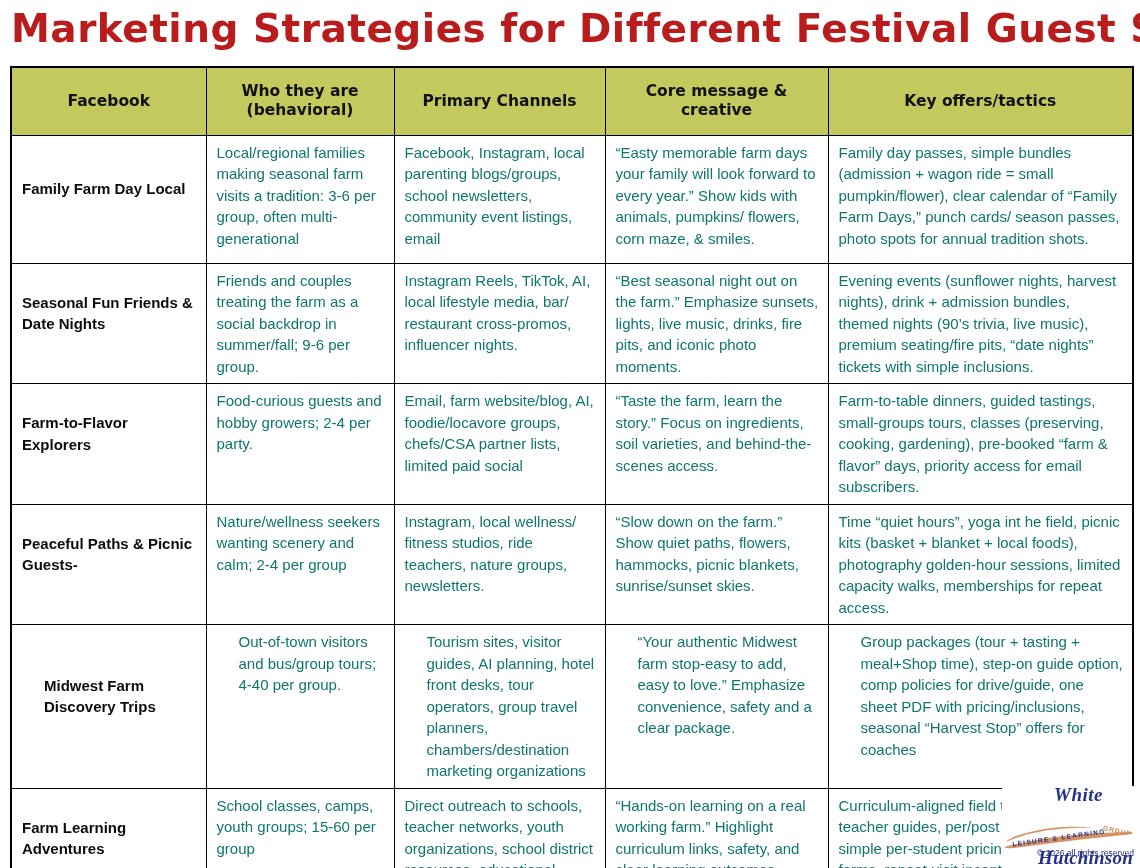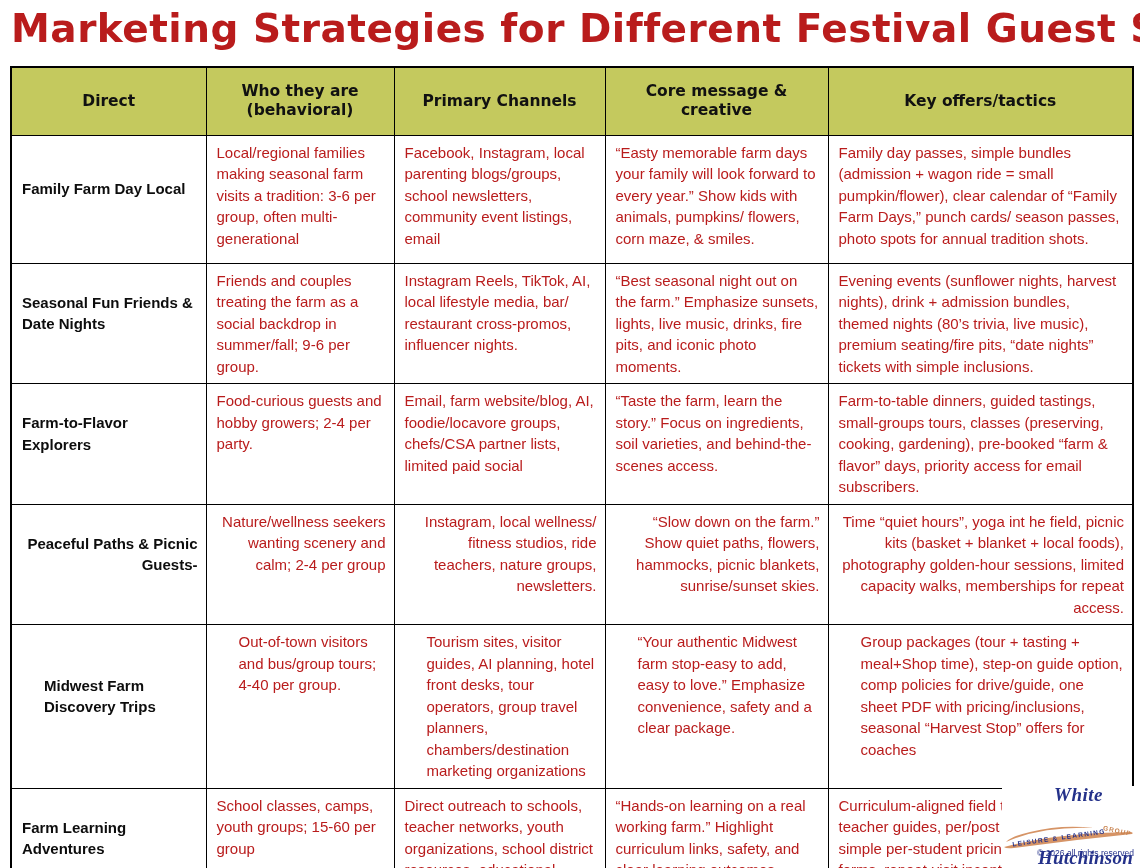--- a/index.html
+++ b/index.html
@@ -42,32 +42,32 @@
     text-align: center;
     font-family: "DejaVu Sans", sans-serif;
     font-size: 15.5px; font-weight: 700; color: #111;
     line-height: 1.25;
     padding: 4px 10px;
   }
   td {
     padding: 6px 8px 6px 10px;
     font-size: 15px;
     line-height: 21.5px;
-    color: #b91c1c;
+    color: #0f766e;
   }
   td.seg {
     vertical-align: middle;
     font-weight: 700;
     color: #0d0d0d;
     padding-bottom: 26px;
   }
   tr.r1 td { height: 128px; }
   tr.r2 td { height: 108px; }
   tr.r3 td { height: 109px; }
-  tr.r4 td { height: 108px; text-align: right; }
+  tr.r4 td { height: 108px; }
   tr.r5 td { height: 123px; padding-left: 32px; }
   tr.r6 td { height: 112px; }
 
   
   .logo {
     position: absolute; right: 2px; bottom: 0;
     width: 136px; height: 82px;
     background: #ffffff;
   }
   .logo .name {
@@ -105,41 +105,41 @@
   <table class="segments">
     <colgroup>
       <col class="c1">
         <col class="c2">
         <col class="c3">
         <col class="c4">
         <col class="c5">
     </colgroup>
     <thead>
       <tr>
-        <th>Direct</th>
+        <th>Facebook</th>
         <th>Who they are (behavioral)</th>
         <th>Primary Channels</th>
         <th>Core message &amp; creative</th>
         <th>Key offers/tactics</th>
       </tr>
     </thead>
     <tbody>
       <tr class="r1">
         <td class="seg">Family Farm Day Local</td>
         <td>Local/regional families making seasonal farm visits a tradition: 3-6 per group, often multi-generational</td>
         <td>Facebook, Instagram, local parenting blogs/groups, school newsletters, community event listings, email</td>
         <td>“Easty memorable farm days your family will look forward to every year.”  Show kids with animals, pumpkins/ flowers, corn maze, &amp; smiles.</td>
         <td>Family day passes, simple bundles (admission + wagon ride = small pumpkin/flower), clear calendar of “Family Farm Days,” punch cards/ season passes, photo spots for annual tradition shots.</td>
       </tr>
       <tr class="r2">
         <td class="seg">Seasonal Fun Friends &amp; Date Nights</td>
         <td>Friends and couples treating the farm as a social backdrop in summer/fall; 9-6 per group.</td>
         <td>Instagram Reels, TikTok, AI, local lifestyle media, bar/ restaurant cross-promos, influencer nights.</td>
         <td>“Best seasonal night out on the farm.” Emphasize sunsets, lights, live music, drinks, fire pits, and iconic photo moments.</td>
-        <td>Evening events (sunflower nights, harvest nights), drink + admission bundles, themed nights (80’s trivia, live music), premium seating/fire pits, “date nights” tickets with simple inclusions.</td>
+        <td>Evening events (sunflower nights, harvest nights), drink + admission bundles, themed nights (90’s trivia, live music), premium seating/fire pits, “date nights” tickets with simple inclusions.</td>
       </tr>
       <tr class="r3">
         <td class="seg">Farm-to-Flavor Explorers</td>
         <td>Food-curious guests and hobby growers; 2-4 per party.</td>
         <td>Email, farm website/blog, AI, foodie/locavore groups, chefs/CSA partner lists, limited paid social</td>
         <td>“Taste the farm, learn the story.” Focus on ingredients, soil varieties, and behind-the-scenes access.</td>
         <td>Farm-to-table dinners, guided tastings, small-groups tours, classes (preserving, cooking, gardening), pre-booked “farm &amp; flavor” days, priority access for email subscribers.</td>
       </tr>
       <tr class="r4">
         <td class="seg">Peaceful Paths &amp; Picnic Guests-</td>

